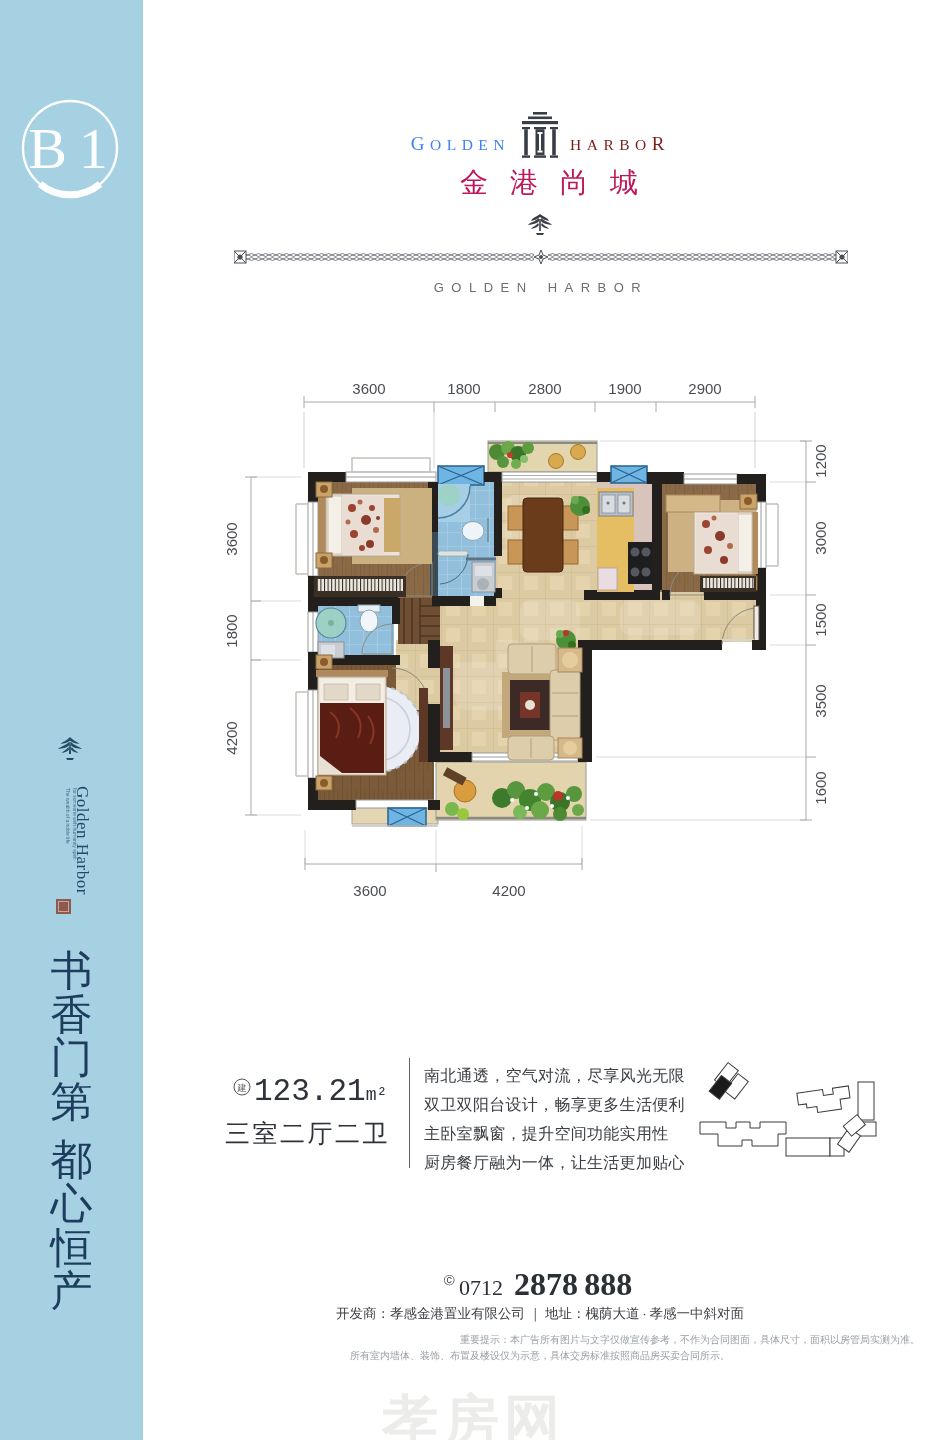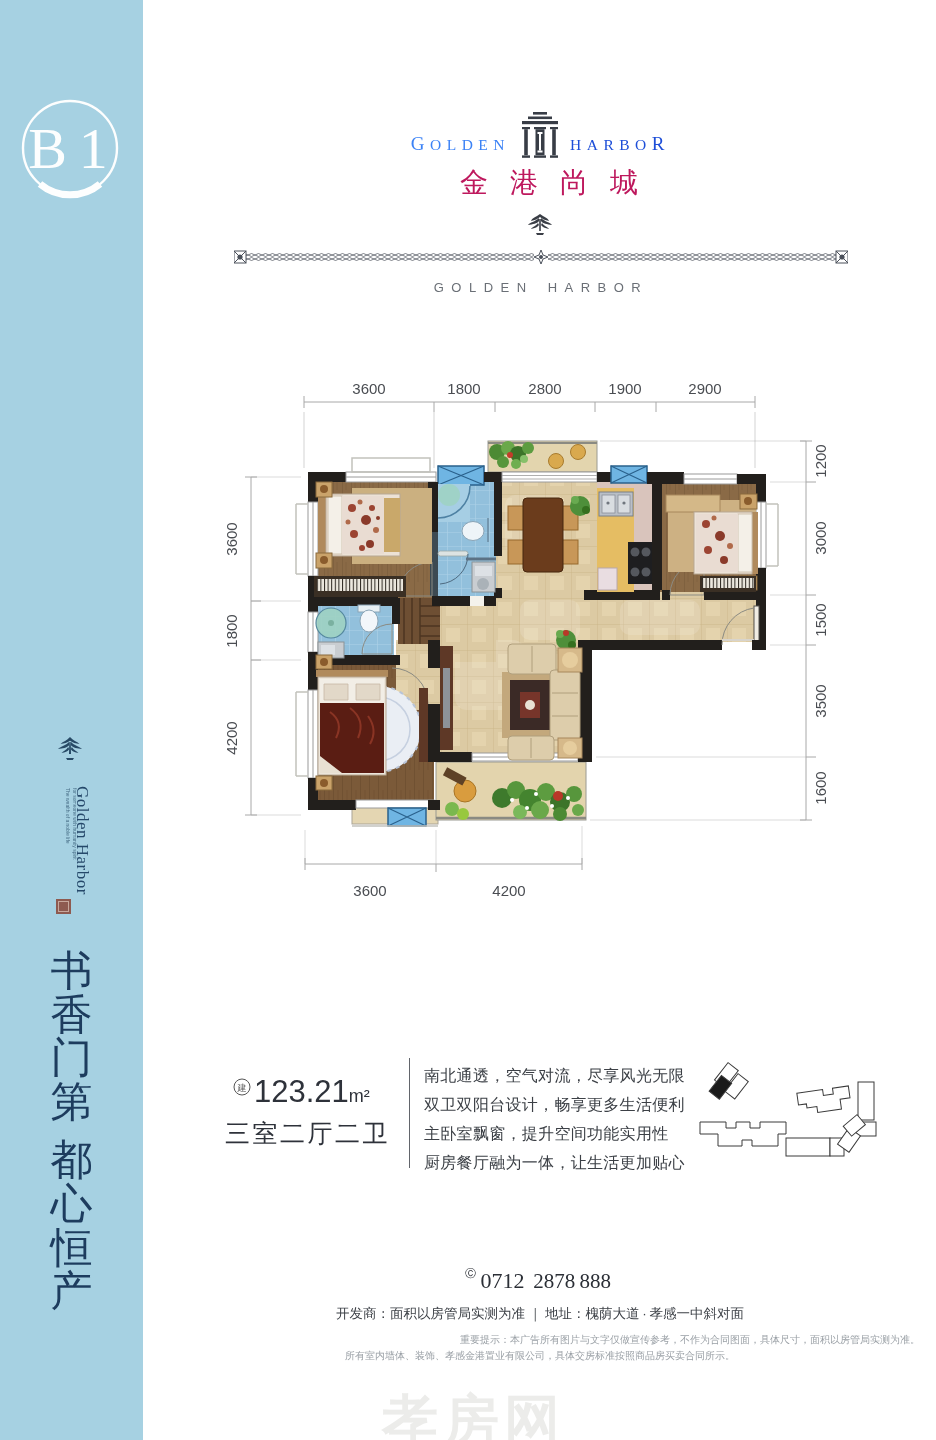--- a/index.html
+++ b/index.html
@@ -84,21 +84,21 @@
     <rect x="22" y="23" width="2" height="16.5"></rect>
     <rect x="20.5" y="39.5" width="5" height="2"></rect>
   </g>
 </svg>
 </div>
 
 <div class="abs" style="left:380px;top:133px;width:130px;text-align:right;font-family:'Liberation Serif',serif;
      font-size:19px;letter-spacing:5.5px;color:#3b82f6;">G<span style="font-size:15.5px;">OLDEN</span></div>
 
 <div class="abs" style="left:570px;top:133px;width:160px;text-align:left;font-family:'Liberation Serif',serif;
-     font-size:15.5px;letter-spacing:5.5px;color:#1d4ed8;">HARBO<span style="font-size:19px;">R</span></div>
+     font-size:15.5px;letter-spacing:5.5px;color:#7f1d1d;">HARBO<span style="font-size:19px;">R</span></div>
 
 <div class="abs" style="left:340px;top:164px;width:440px;text-align:center;font-family:'Liberation Serif',serif;
      font-size:28px;letter-spacing:22px;color:#be185d;">金港尚城</div>
 
 <div class="abs" style="left:527px;top:213px;width:26px;height:24px;">
 <svg width="26" height="24" viewBox="0 0 26 24">
   <g fill="#3a3e46">
     <path d="M13 1 C9 4 5 5 4 8 C8 7 11 6 13 4 C15 6 18 7 22 8 C21 5 17 4 13 1 Z"></path>
     <path d="M12 5 C8 9 3 9 1 12 C6 11 10 11 12 8 Z"></path>
     <path d="M14 5 C18 9 23 9 25 12 C20 11 16 11 14 8 Z"></path>
@@ -656,21 +656,21 @@
 </g>
 </svg>
 
 <div class="abs" style="left:233px;top:1078px;width:18px;height:18px;">
 <svg width="18" height="18" viewBox="0 0 18 18">
   <circle cx="9" cy="9" r="8" fill="none" stroke="#555" stroke-width="1"></circle>
   <text x="9" y="12.5" font-size="9" fill="#555" text-anchor="middle">建</text>
 </svg>
 </div>
 
-<div class="abs" style="left:254px;top:1074px;width:220px;font-family:Liberation Sans, sans-serif;font-size:31px;color:#2e323a;">123.21<span style="font-size:18px;">m²</span></div>
+<div class="abs" style="left:254px;top:1074px;width:220px;font-family:Liberation Mono, monospace;font-size:31px;color:#2e323a;">123.21<span style="font-size:18px;">m²</span></div>
 
 <div class="abs" style="left:225px;top:1117px;width:162px;text-align:center;font-family:'Liberation Serif',serif;font-size:25px;letter-spacing:2.5px;color:#2e323a;white-space:nowrap;">三室二厅二卫</div>
 
 <div class="abs" style="left:409px;top:1058px;width:1px;height:110px;background:#62656b;"></div>
 
 <div class="abs" style="left:424px;top:1061px;width:290px;font-size:16px;line-height:29px;color:#3c4046;letter-spacing:0.3px;white-space:nowrap;">
 南北通透，空气对流，尽享风光无限<br>
 双卫双阳台设计，畅享更多生活便利<br>
 主卧室飘窗，提升空间功能实用性<br>
 厨房餐厅融为一体，让生活更加贴心
@@ -690,22 +690,22 @@
     <rect x="140" y="88" width="14" height="18"></rect>
     <rect x="152" y="80" width="14" height="20" transform="rotate(35 159 90)"></rect>
     <rect x="158" y="66" width="13" height="18" transform="rotate(50 164 75)"></rect>
   </g>
 </svg>
 </div>
 
 <div class="abs" style="left:268px;top:1266px;width:540px;text-align:center;color:#2b2f36;">
   <span style="font-family:'Liberation Serif',serif;font-size:11px;vertical-align:11px;">Ⓒ</span>
   <span style="font-family:'Liberation Serif',serif;font-size:22px;margin-top:32px;">0712</span>
-  <span style="font-family:'Liberation Serif',serif;font-size:21px;font-weight:normal;margin-top:27px;"> 2878 888</span>
-</div>
-
-<div class="abs" style="left:160px;top:1305px;width:760px;text-align:center;font-size:13.5px;color:#3e4248;">开发商：面积以房管局实测为准 ｜ 地址：槐荫大道 · 孝感一中斜对面</div>
+  <span style="font-family:'Liberation Serif',serif;font-size:32px;font-weight:bold;margin-top:27px;"> 2878 888</span>
+</div>
+
+<div class="abs" style="left:160px;top:1305px;width:760px;text-align:center;font-size:13.5px;color:#3e4248;">开发商：孝感金港置业有限公司 ｜ 地址：槐荫大道 · 孝感一中斜对面</div>
 
 <div class="abs" style="left:160px;top:1333px;width:760px;text-align:right;font-size:10px;color:#9aa0a6;">重要提示：本广告所有图片与文字仅做宣传参考，不作为合同图面，具体尺寸，面积以房管局实测为准。</div>
 
-<div class="abs" style="left:160px;top:1349px;width:760px;text-align:center;font-size:10px;color:#9aa0a6;">所有室内墙体、装饰、孝感金港置业有限公司，具体交房标准按照商品房买卖合同所示。</div>
+<div class="abs" style="left:160px;top:1349px;width:760px;text-align:center;font-size:10px;color:#9aa0a6;">所有室内墙体、装饰、布置及楼设仅为示意，具体交房标准按照商品房买卖合同所示。</div>
 
 <div class="abs" style="left:382px;top:1384px;width:260px;font-size:56px;font-weight:bold;color:#ececea;letter-spacing:5px;">孝房网</div>
 
 </body></html>

